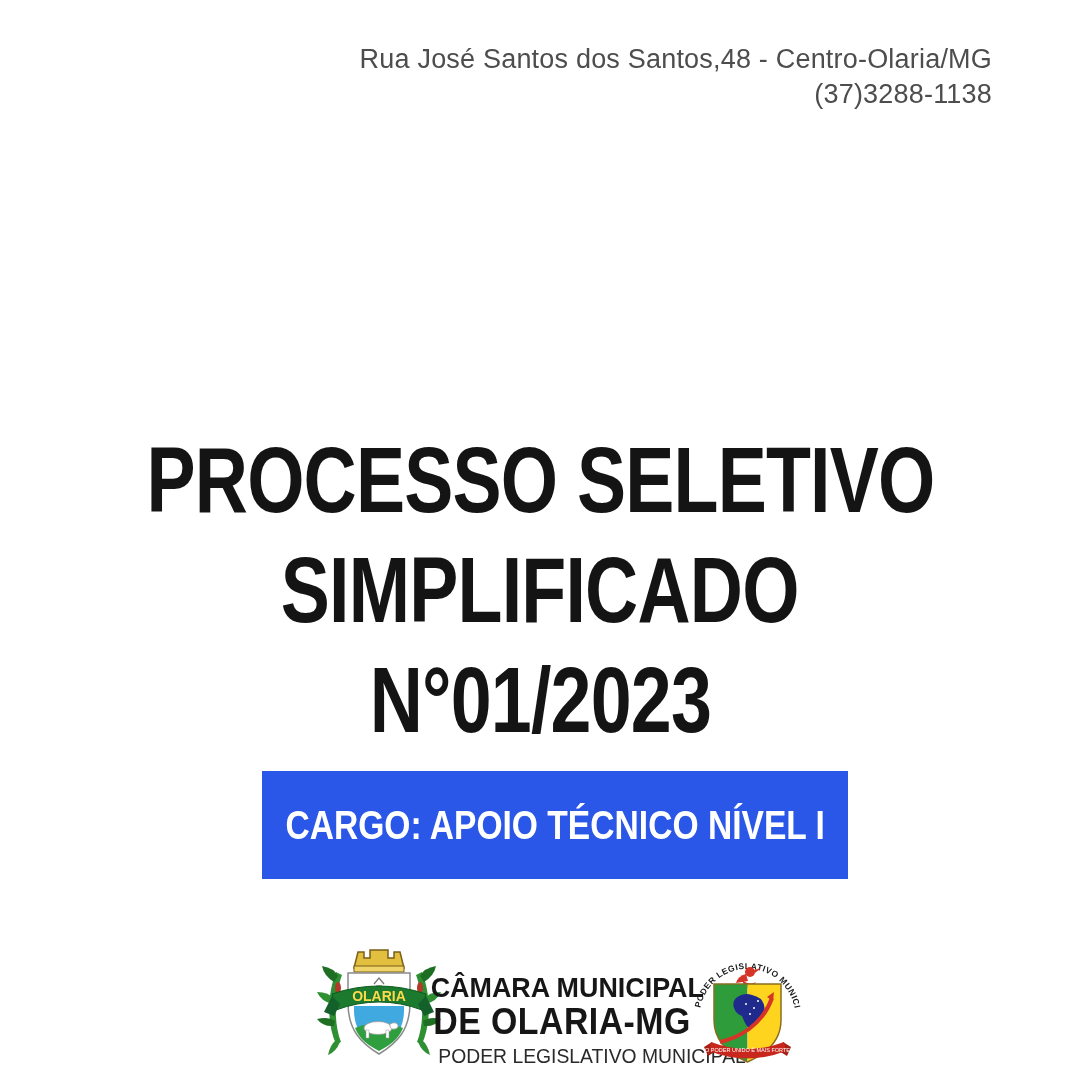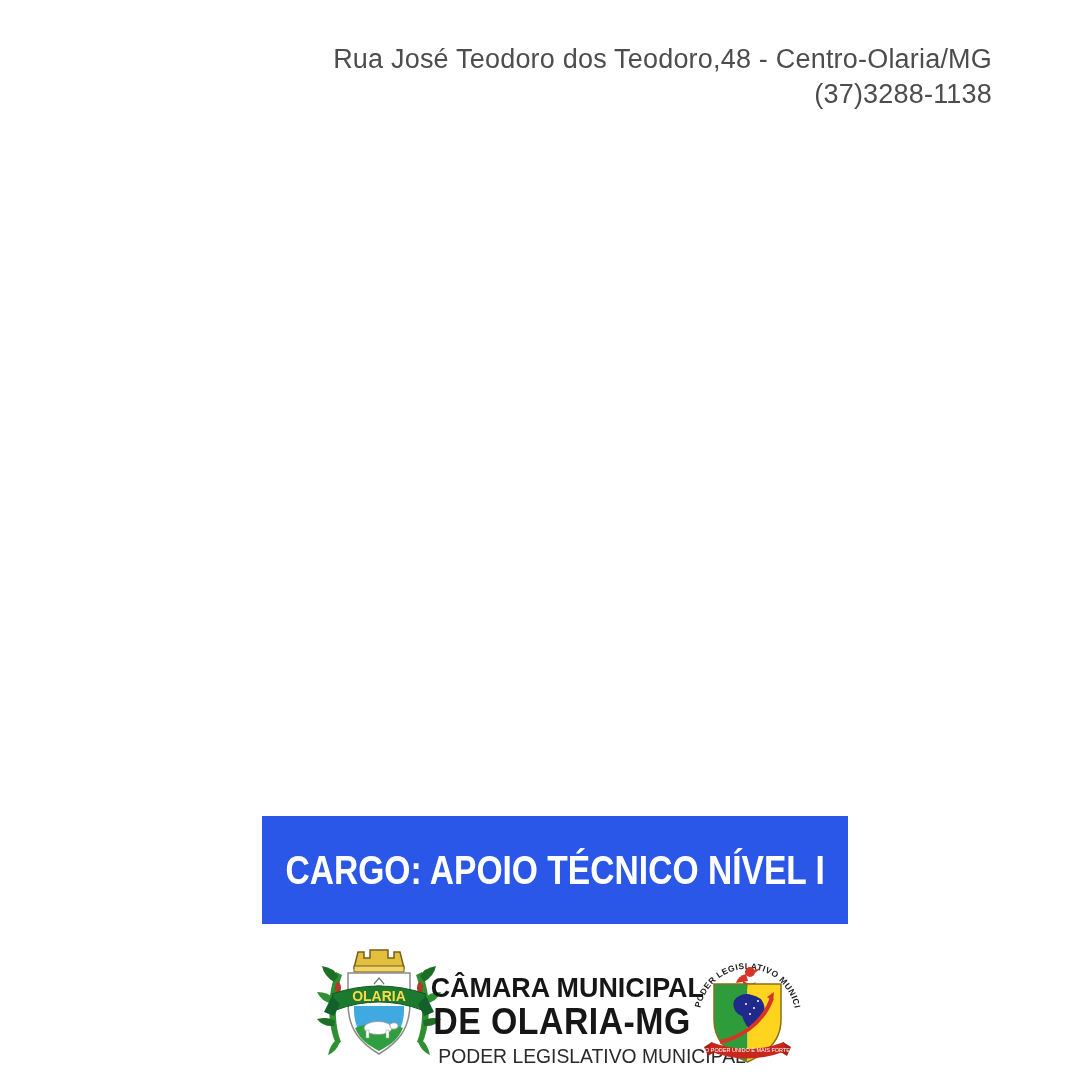--- a/index.html
+++ b/index.html
@@ -25,21 +25,21 @@
   .subtitle{position:absolute;top:425px;left:0;width:1080px;text-align:center;
     color:#141414;font-weight:bold;font-size:92px;line-height:110px;}
   .subtitle .line{display:block;}
   .subtitle .line span{
     display:inline-block;transform:scaleX(.80);transform-origin:center;
     white-space:nowrap;letter-spacing:-1px;
   }
   
   .banner{
     position:absolute;left:262px;top:771px;width:586px;height:108px;
-    background:#2a57e8;display:flex;align-items:center;justify-content:center;margin-top:45px;
+    background:#2a57e8;display:flex;align-items:center;justify-content:center;
   }
   .banner .banner-text{
     color:#ffffff;font-weight:bold;font-size:40px;white-space:nowrap;
     display:inline-block;transform:scaleX(.84);transform-origin:center;
     letter-spacing:0;
   }
   
   .footer-logo-left{position:absolute;left:314px;top:942px;width:130px;height:122px;}
   .footer-logo-right{position:absolute;left:690px;top:946px;width:115px;height:122px;}
   .footer-text{
@@ -51,25 +51,30 @@
     display:inline-block;transform:scaleX(.94);transform-origin:center;letter-spacing:.5px;}
   .footer-text .l3{font-size:21px;font-weight:400;line-height:26px;color:#2a2a2a;white-space:nowrap;
     display:inline-block;transform:scaleX(.92);transform-origin:center;margin-top:2px;}
 </style>
 </head>
 <body>
 
 <div class="canvas">
 
   <div class="header">
-    <div>Rua José Teodoro dos Teodoro,48 - Centro-Olaria/MG</div>
+    <div>Rua José Santos dos Santos,48 - Centro-Olaria/MG</div>
     <div>(37)3288-1138</div>
   </div>
 
 
+  <div class="subtitle">
+    <span class="line"><span>PROCESSO SELETIVO</span></span>
+    <span class="line"><span>SIMPLIFICADO</span></span>
+    <span class="line"><span>N°01/2023</span></span>
+  </div>
 
   <div class="banner">
     <span class="banner-text">CARGO: APOIO TÉCNICO NÍVEL I</span>
   </div>
 
   <svg class="footer-logo-left" viewBox="0 0 130 122">
 
     <g>
       <path d="M22,30 C14,50 12,80 22,102 L27,100 C19,80 21,52 28,33 Z" fill="#2f8f33"></path>
       <path d="M108,30 C116,50 118,80 108,102 L103,100 C111,80 109,52 102,33 Z" fill="#2f8f33"></path>

